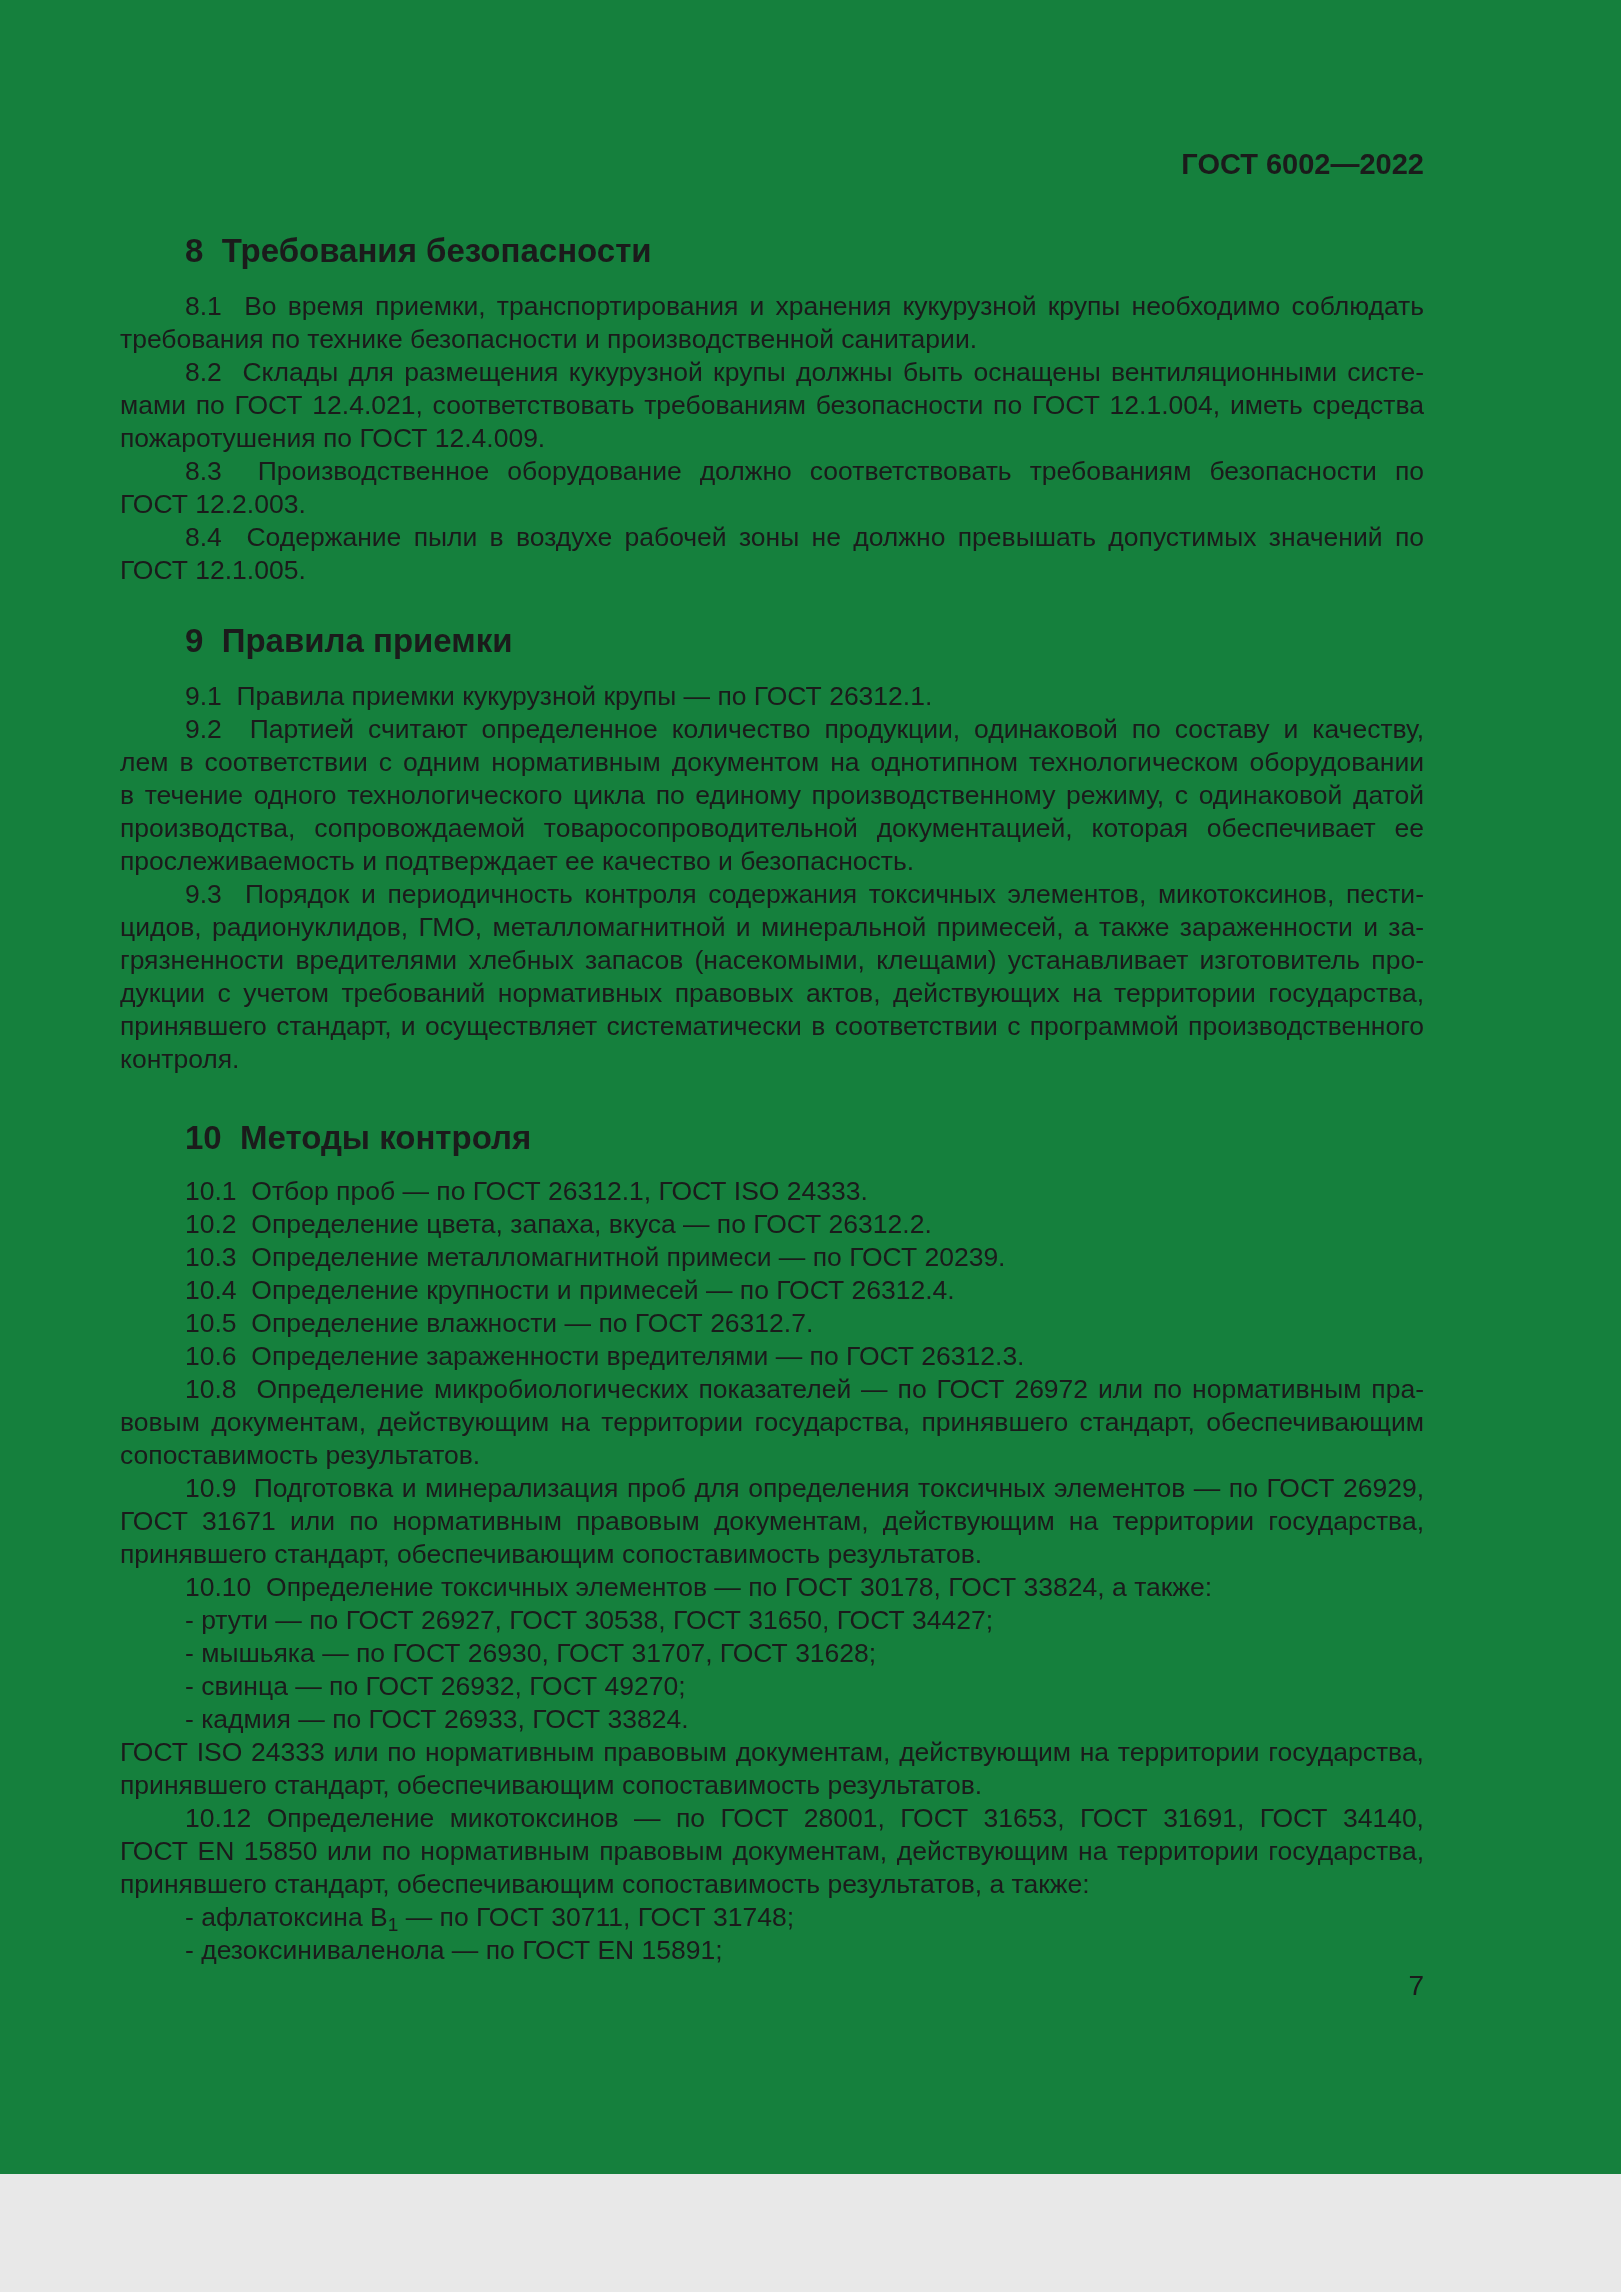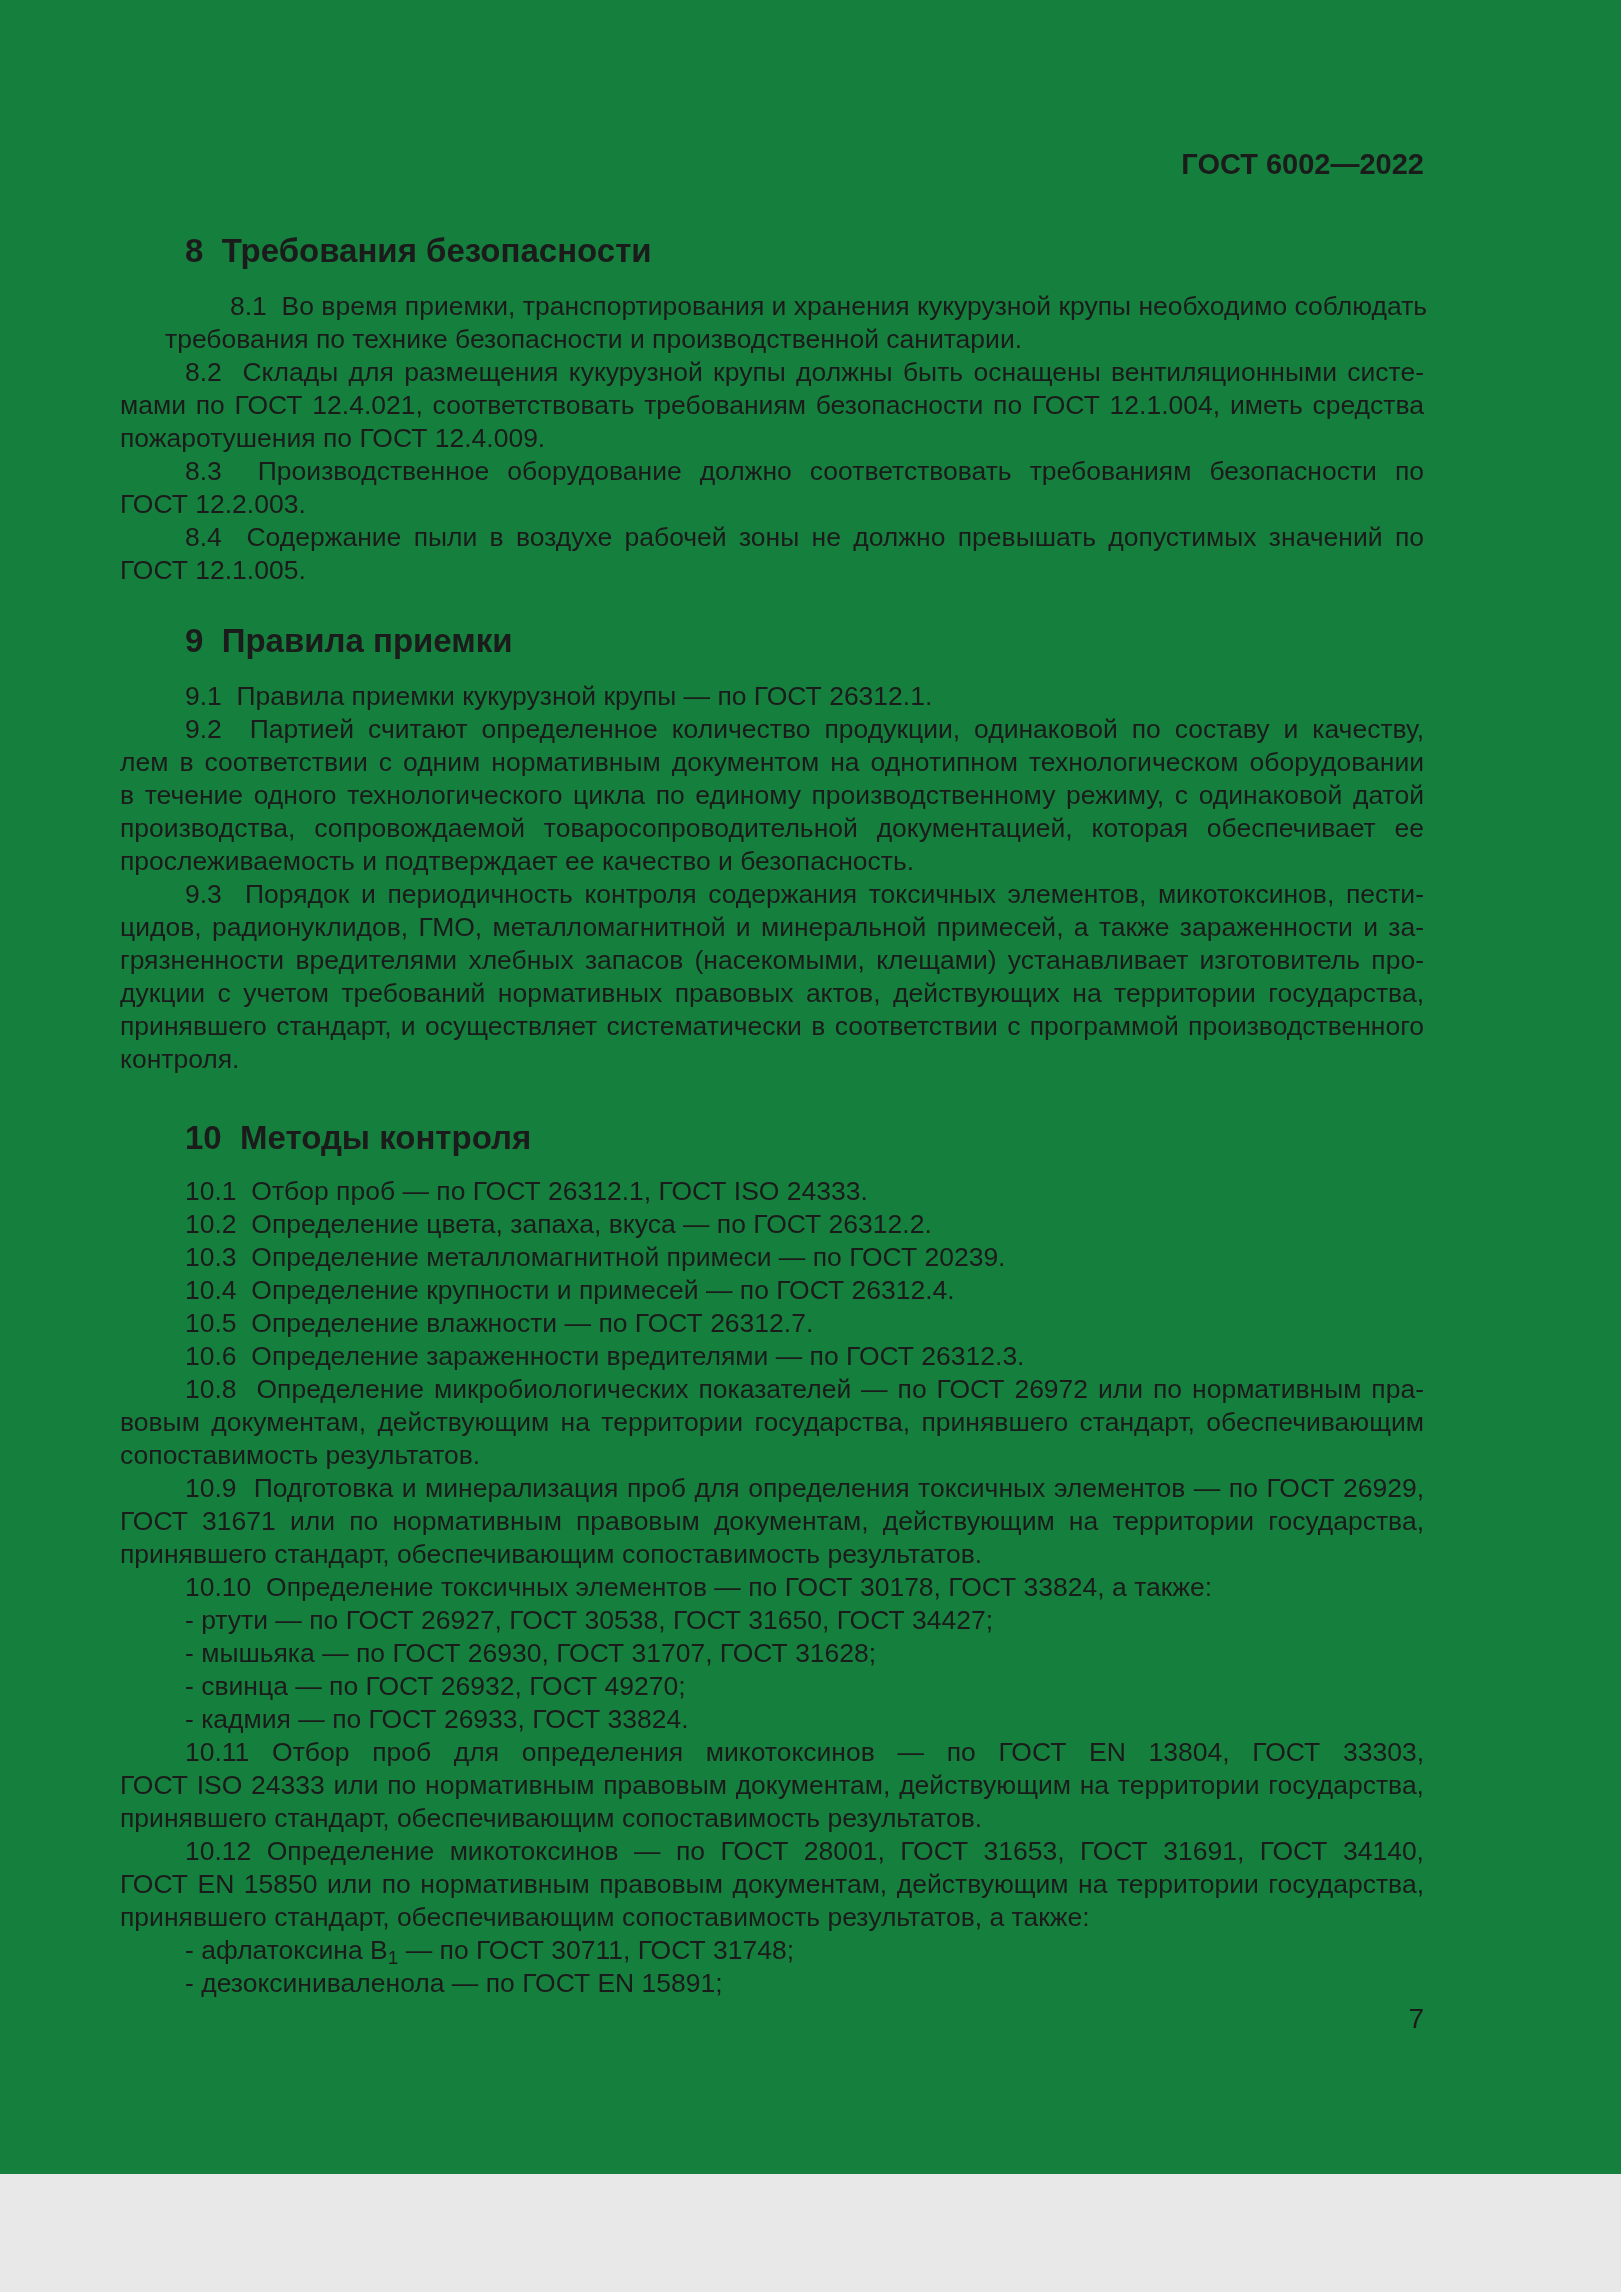--- a/index.html
+++ b/index.html
@@ -30,21 +30,21 @@
     margin: 0;
     padding-left: 65px;
     font-size: 33px;
     line-height: 35px;
     font-weight: bold;
     white-space: nowrap;
   }
   #sec8-heading  { margin-top: 51px; }
   #sec9-heading  { margin-top: 36px; }
   #sec10-heading { margin-top: 44px; }
-  #para-8-1  { margin-top: 21.6px; margin-left: 45px; }
+  #para-8-1  { margin-top: 21.6px; }
   #para-9-1  { margin-top: 22.5px; }
   #para-10-1 { margin-top: 19.6px; }
   .para {
     font-size: 26.5px;
     line-height: 33px;
   }
   .para .ln {
     text-align: justify;
     text-align-last: justify;
     white-space: nowrap;
@@ -150,21 +150,20 @@
     <div class="para">
         <div class="ln first last">- мышьяка — по ГОСТ 26930, ГОСТ 31707, ГОСТ 31628;</div>
       </div>
     <div class="para">
         <div class="ln first last">- свинца — по ГОСТ 26932, ГОСТ 49270;</div>
       </div>
     <div class="para">
         <div class="ln first last">- кадмия — по ГОСТ 26933, ГОСТ 33824.</div>
       </div>
     <div class="para">
-        <div class="ln first">10.11 Отбор проб для определения микотоксинов — по ГОСТ EN 13804, ГОСТ 33303,</div>
         <div class="ln">ГОСТ ISO 24333 или по нормативным правовым документам, действующим на территории государства,</div>
         <div class="ln last">принявшего стандарт, обеспечивающим сопоставимость результатов.</div>
       </div>
     <div class="para">
         <div class="ln first">10.12 Определение микотоксинов — по ГОСТ 28001, ГОСТ 31653, ГОСТ 31691, ГОСТ 34140,</div>
         <div class="ln">ГОСТ EN 15850 или по нормативным правовым документам, действующим на территории государства,</div>
         <div class="ln last">принявшего стандарт, обеспечивающим сопоставимость результатов, а также:</div>
       </div>
 
     <div class="para">

